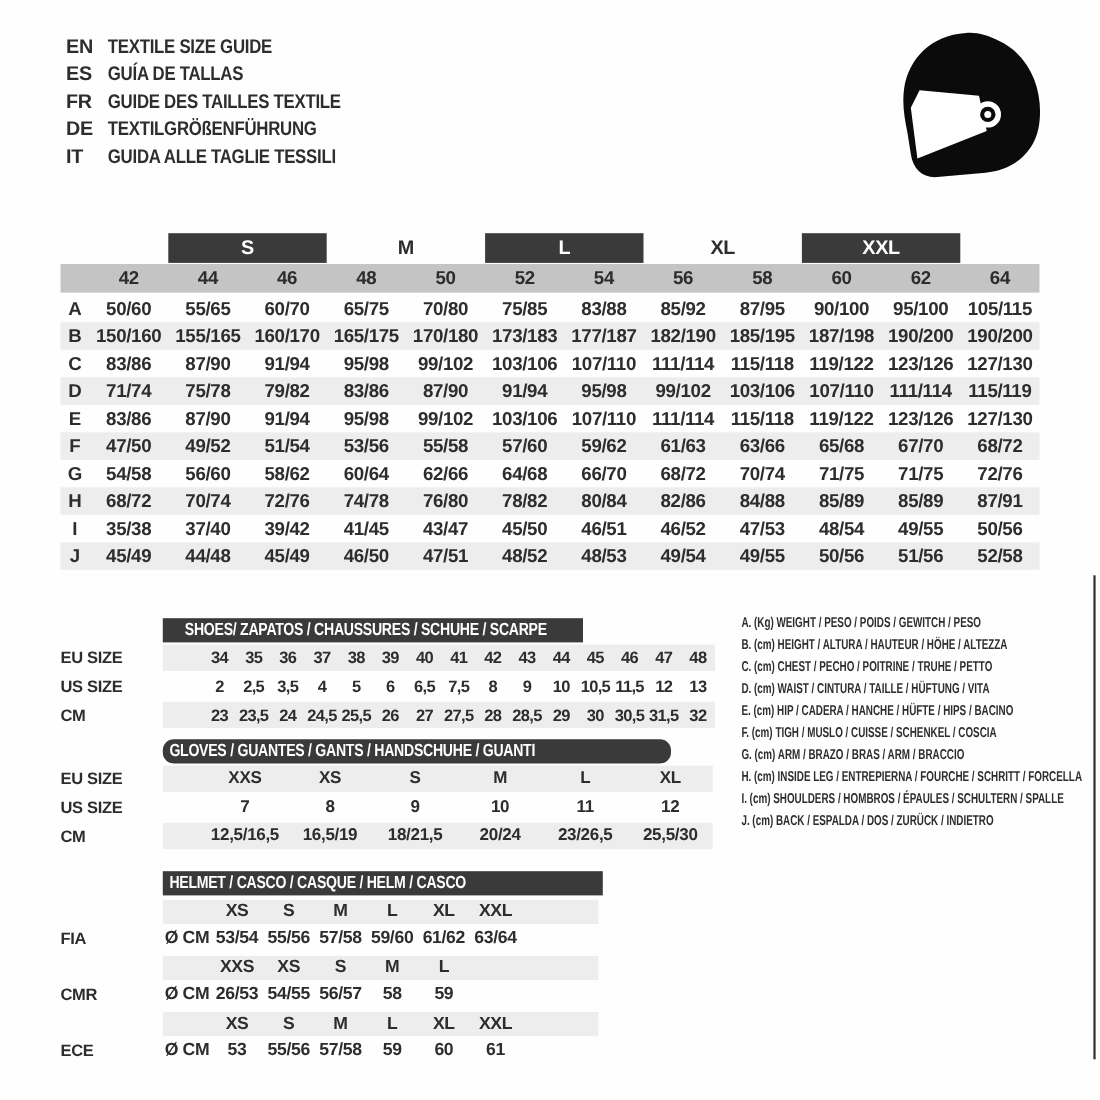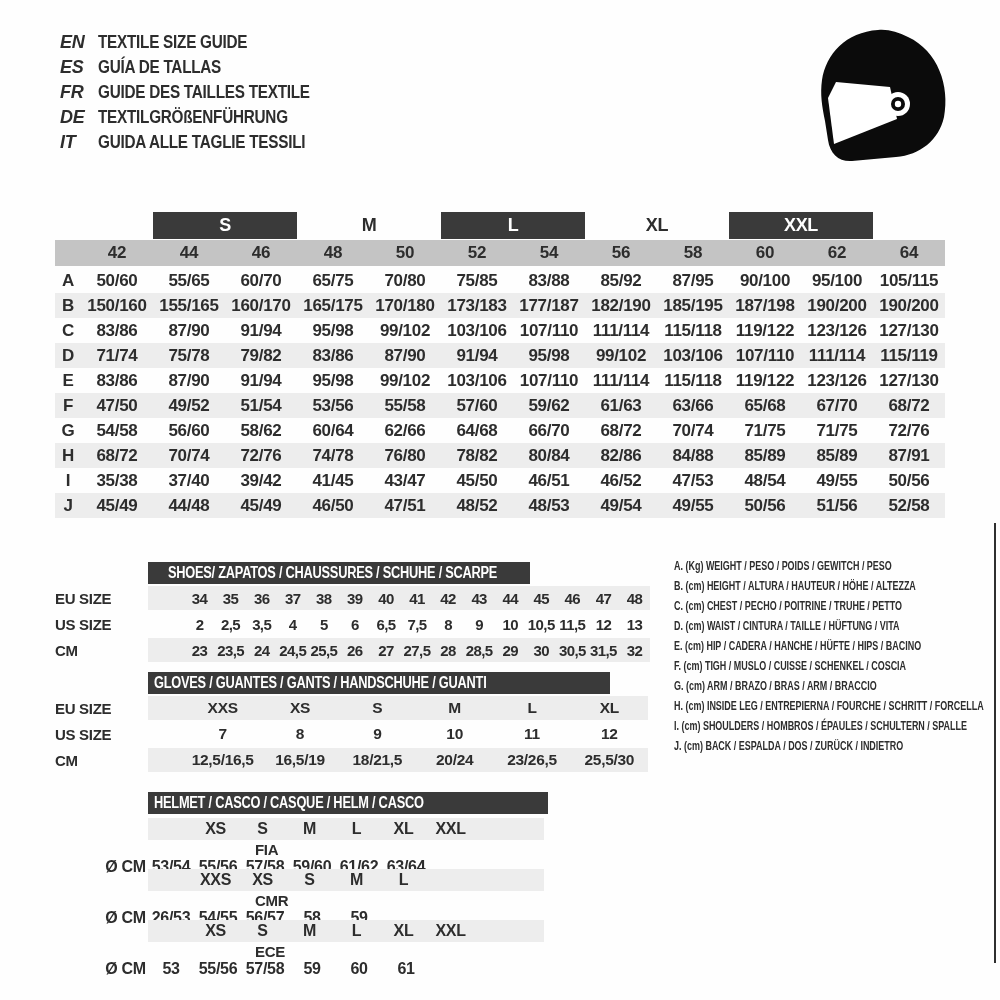--- a/index.html
+++ b/index.html
@@ -6,21 +6,21 @@
   body{
     width:1000px;height:1000px;position:relative;background:#fefefe;
     font-family:"Liberation Sans",sans-serif;font-weight:700;color:#2d2d2d;
     letter-spacing:-0.3px;overflow:hidden;
   }
   .page{position:absolute;inset:0;}
 
   
   .lang-header{position:absolute;left:60px;top:30px;}
   .lang-row{display:flex;height:25px;align-items:center;font-size:18px;}
-  .lang-code{width:38px;display:inline-block;font-style:italic;}
+  .lang-code{width:38px;display:inline-block;}
   .lang-title{display:inline-block;transform:scaleX(0.85);transform-origin:left center;white-space:nowrap;}
 
   
   .helmet-icon{position:absolute;left:798px;top:24px;width:158px;height:142px;}
 
   
   .textile{position:absolute;left:55px;top:211px;width:890px;}
   .t-row{display:grid;grid-template-columns:26px repeat(12,1fr);align-items:center;text-align:center;}
   .t-row.group{height:29px;font-size:18px;}
   .grp{height:27px;display:flex;align-items:center;justify-content:center;}
@@ -31,33 +31,33 @@
   .t-row.data.shade{background:#ededed;}
 
   
   .sub{position:absolute;left:55px;}
   #shoes{top:562px;}
   #gloves{top:672px;}
   #helmetTable{top:792px;}
   .band-title{margin-left:93px;background:#3a3a3a;color:#fff;height:22px;display:flex;align-items:center;padding-left:6px;margin-bottom:2px;}
   .band-text{font-size:16px;transform:scaleX(0.8);transform-origin:left center;white-space:nowrap;}
   #shoes .band-title{width:362px;padding-left:20px;}
-  #gloves .band-title{width:456px;}
+  #gloves .band-title{width:456px;border-radius:10px;}
   #helmetTable .band-title{width:394px;}
   .sub-row{display:flex;align-items:center;height:24px;margin-top:2px;}
   .sub-row:first-of-type{margin-top:2px;}
   .sub-label{width:93px;font-size:15px;}
   .sub-grid{display:grid;align-items:center;text-align:center;height:100%;padding-left:36px;}
   #shoes .sub-grid{width:466px;grid-template-columns:repeat(15,1fr);font-size:15px;letter-spacing:-0.6px;}
   #gloves .sub-grid{width:464px;grid-template-columns:repeat(6,1fr);font-size:15.5px;}
   .shaded{background:#ededed;}
 
   .h-grid{display:grid;grid-template-columns:44px repeat(6,47px) 1fr;width:396px;align-items:center;text-align:center;font-size:16px;height:100%;}
   .sub-row.h-size{height:22px;margin-top:4px;}
-  .sub-row.h-val{height:24px;margin-top:1px;flex-direction:column;}
+  .sub-row.h-val{height:24px;margin-top:1px;}
 
   
   .legend{position:absolute;left:674px;top:556px;width:450px;transform:scaleX(0.69);transform-origin:left top;}
   .legend-item{font-size:13px;line-height:20px;letter-spacing:0;}
 
   .right-rule{position:absolute;left:994px;top:523px;width:2px;height:440px;background:#2f2f2f;}
 </style>
 </head>
 <body>
 

